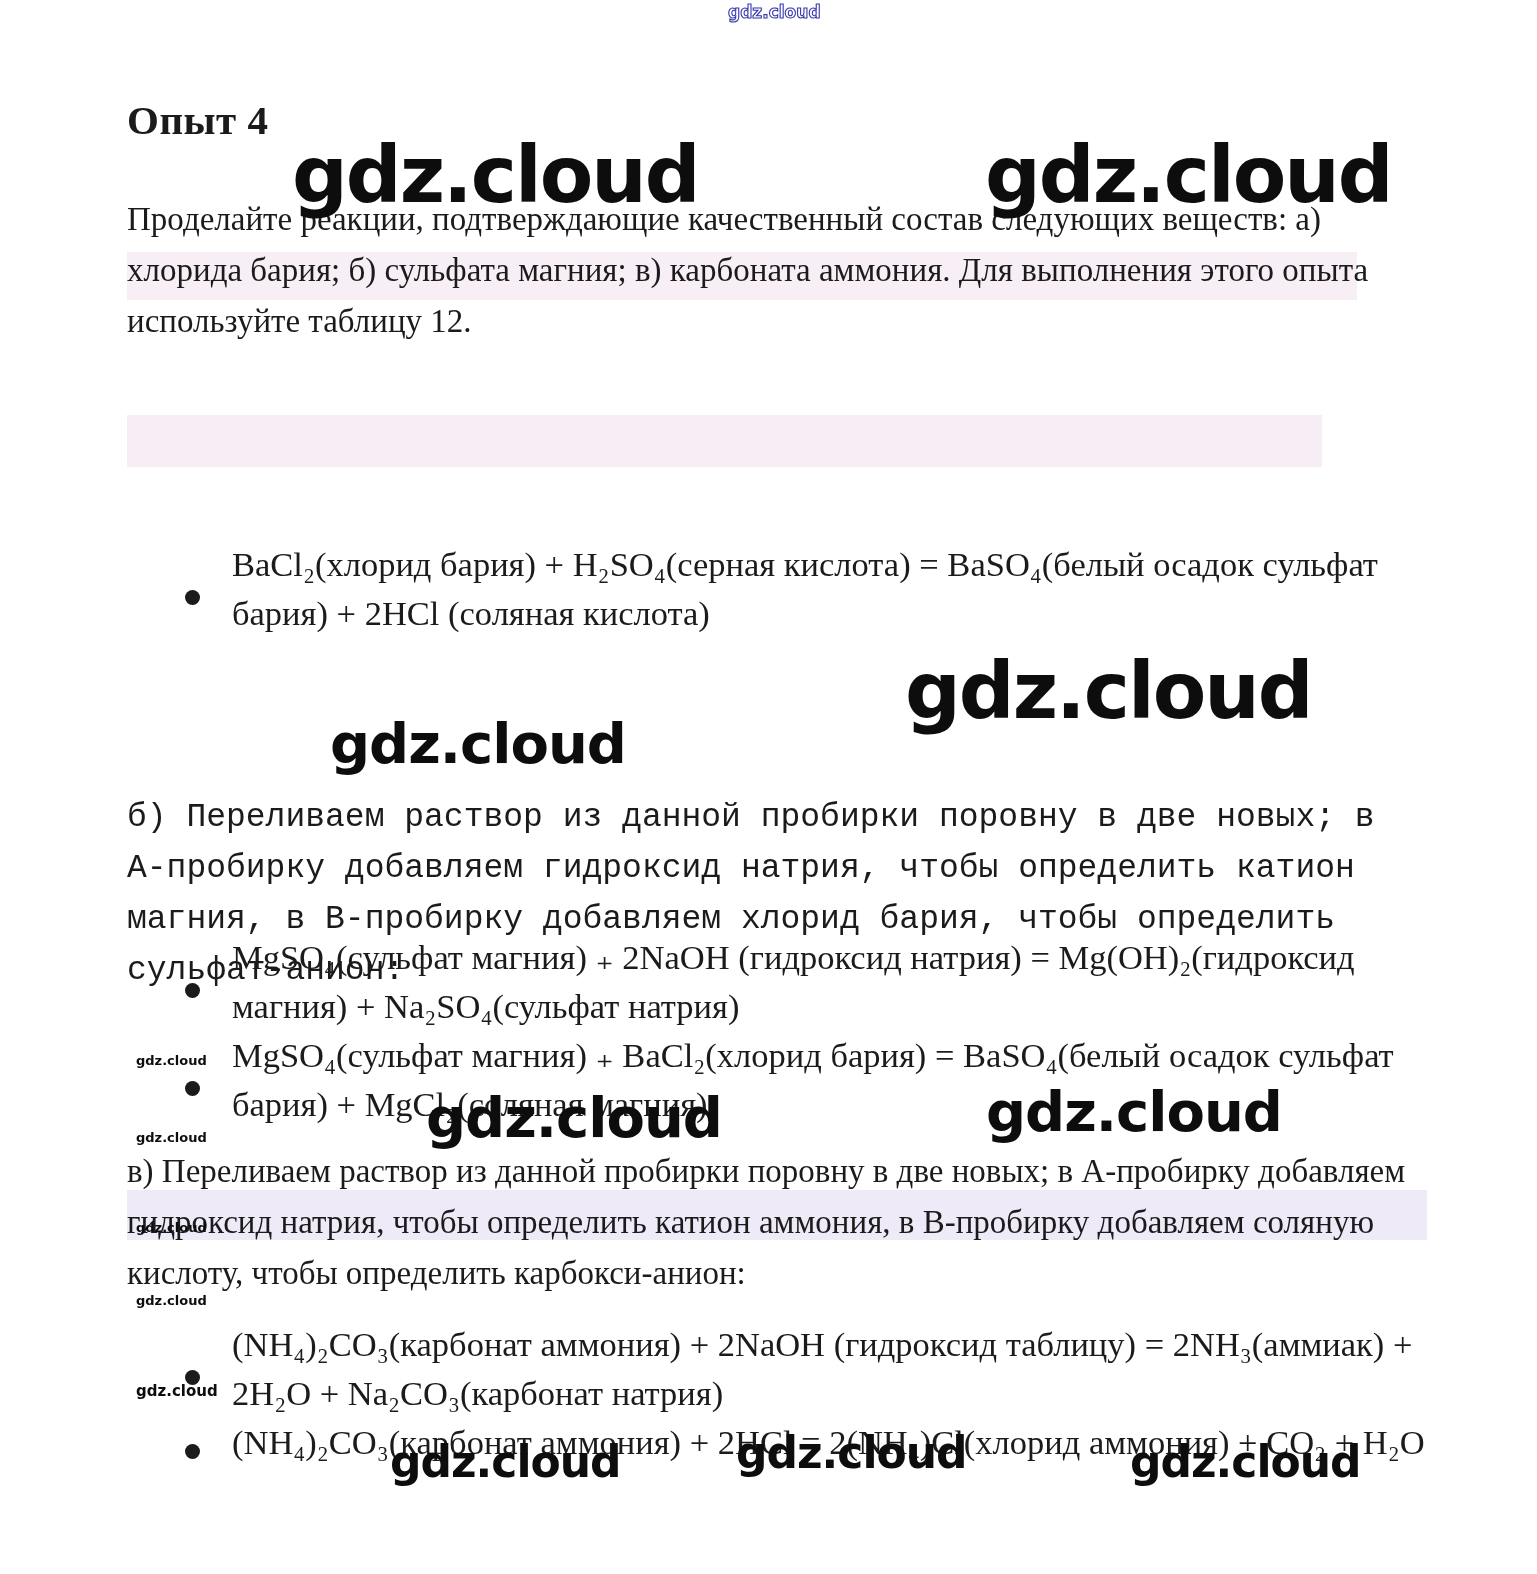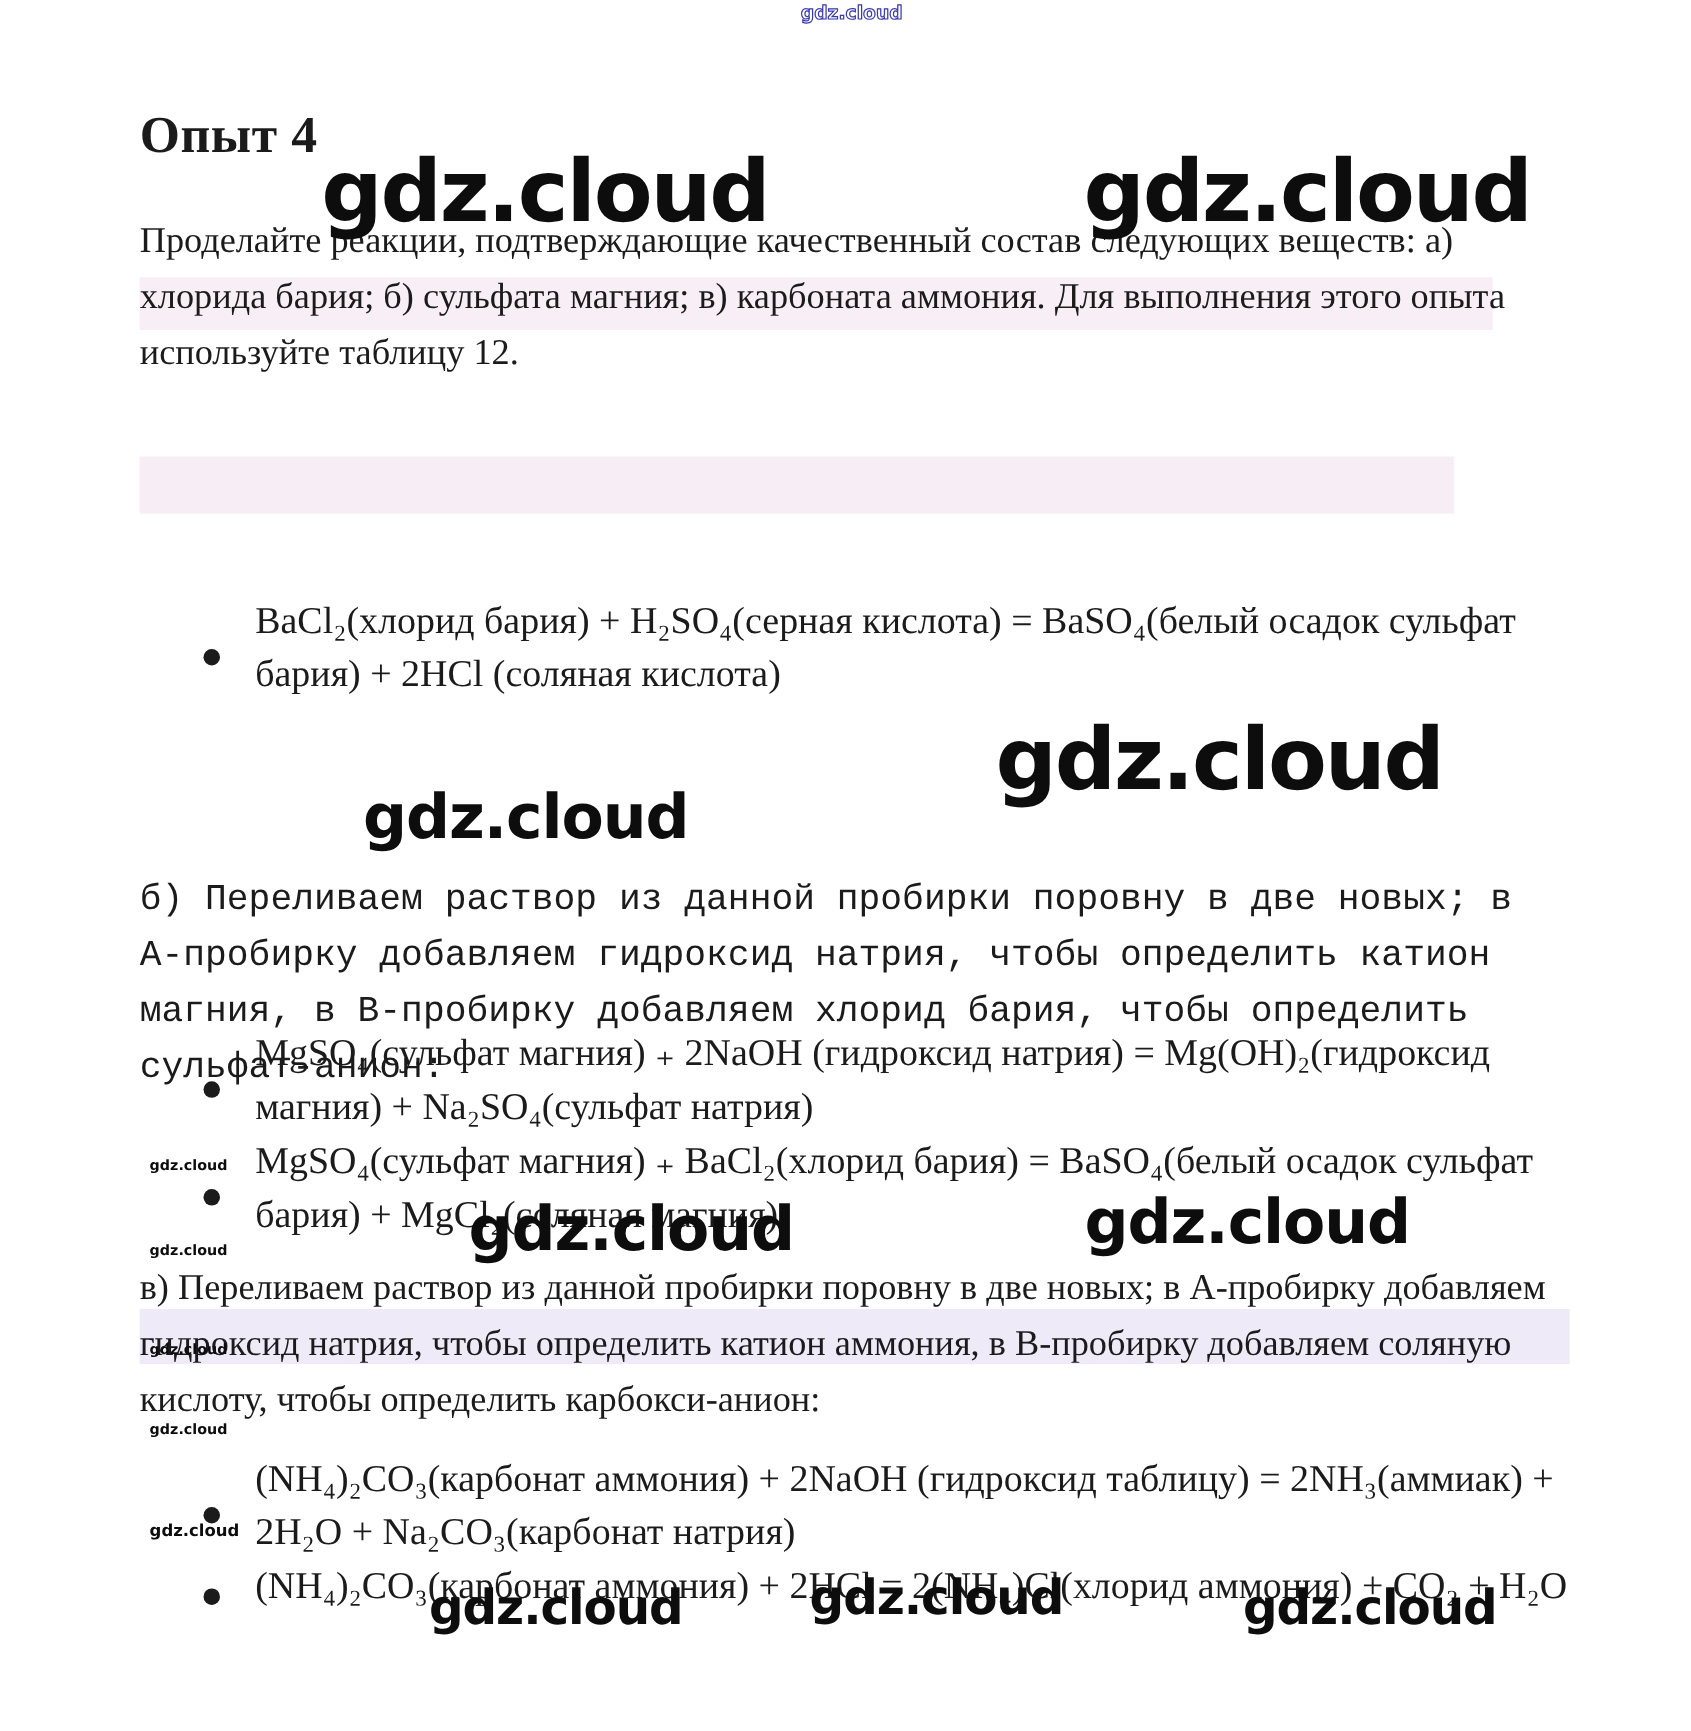--- a/index.html
+++ b/index.html
@@ -16,21 +16,21 @@
   
   .band { position:absolute; z-index:0; pointer-events:none; }
   .band-1 { left:127px; top:252px;  width:1230px; height:48px; background:rgba(238,216,233,0.40); }
   .band-2 { left:127px; top:415px;  width:1195px; height:52px; background:rgba(238,214,231,0.45); }
   .band-3 { left:127px; top:1190px; width:1300px; height:50px; background:rgba(222,213,241,0.50); }
 
   .title {
     position:absolute; z-index:1;
     left:127px; top:96px;
     margin:0;
-    font-size:47px; font-weight:bold;
+    font-size:41px; font-weight:bold;
     letter-spacing:0.5px;
   }
 
   .para {
     position:absolute; z-index:1;
     left:127px; width:1295px;
     margin:0;
     font-size:33px;
     line-height:51px;
   }

